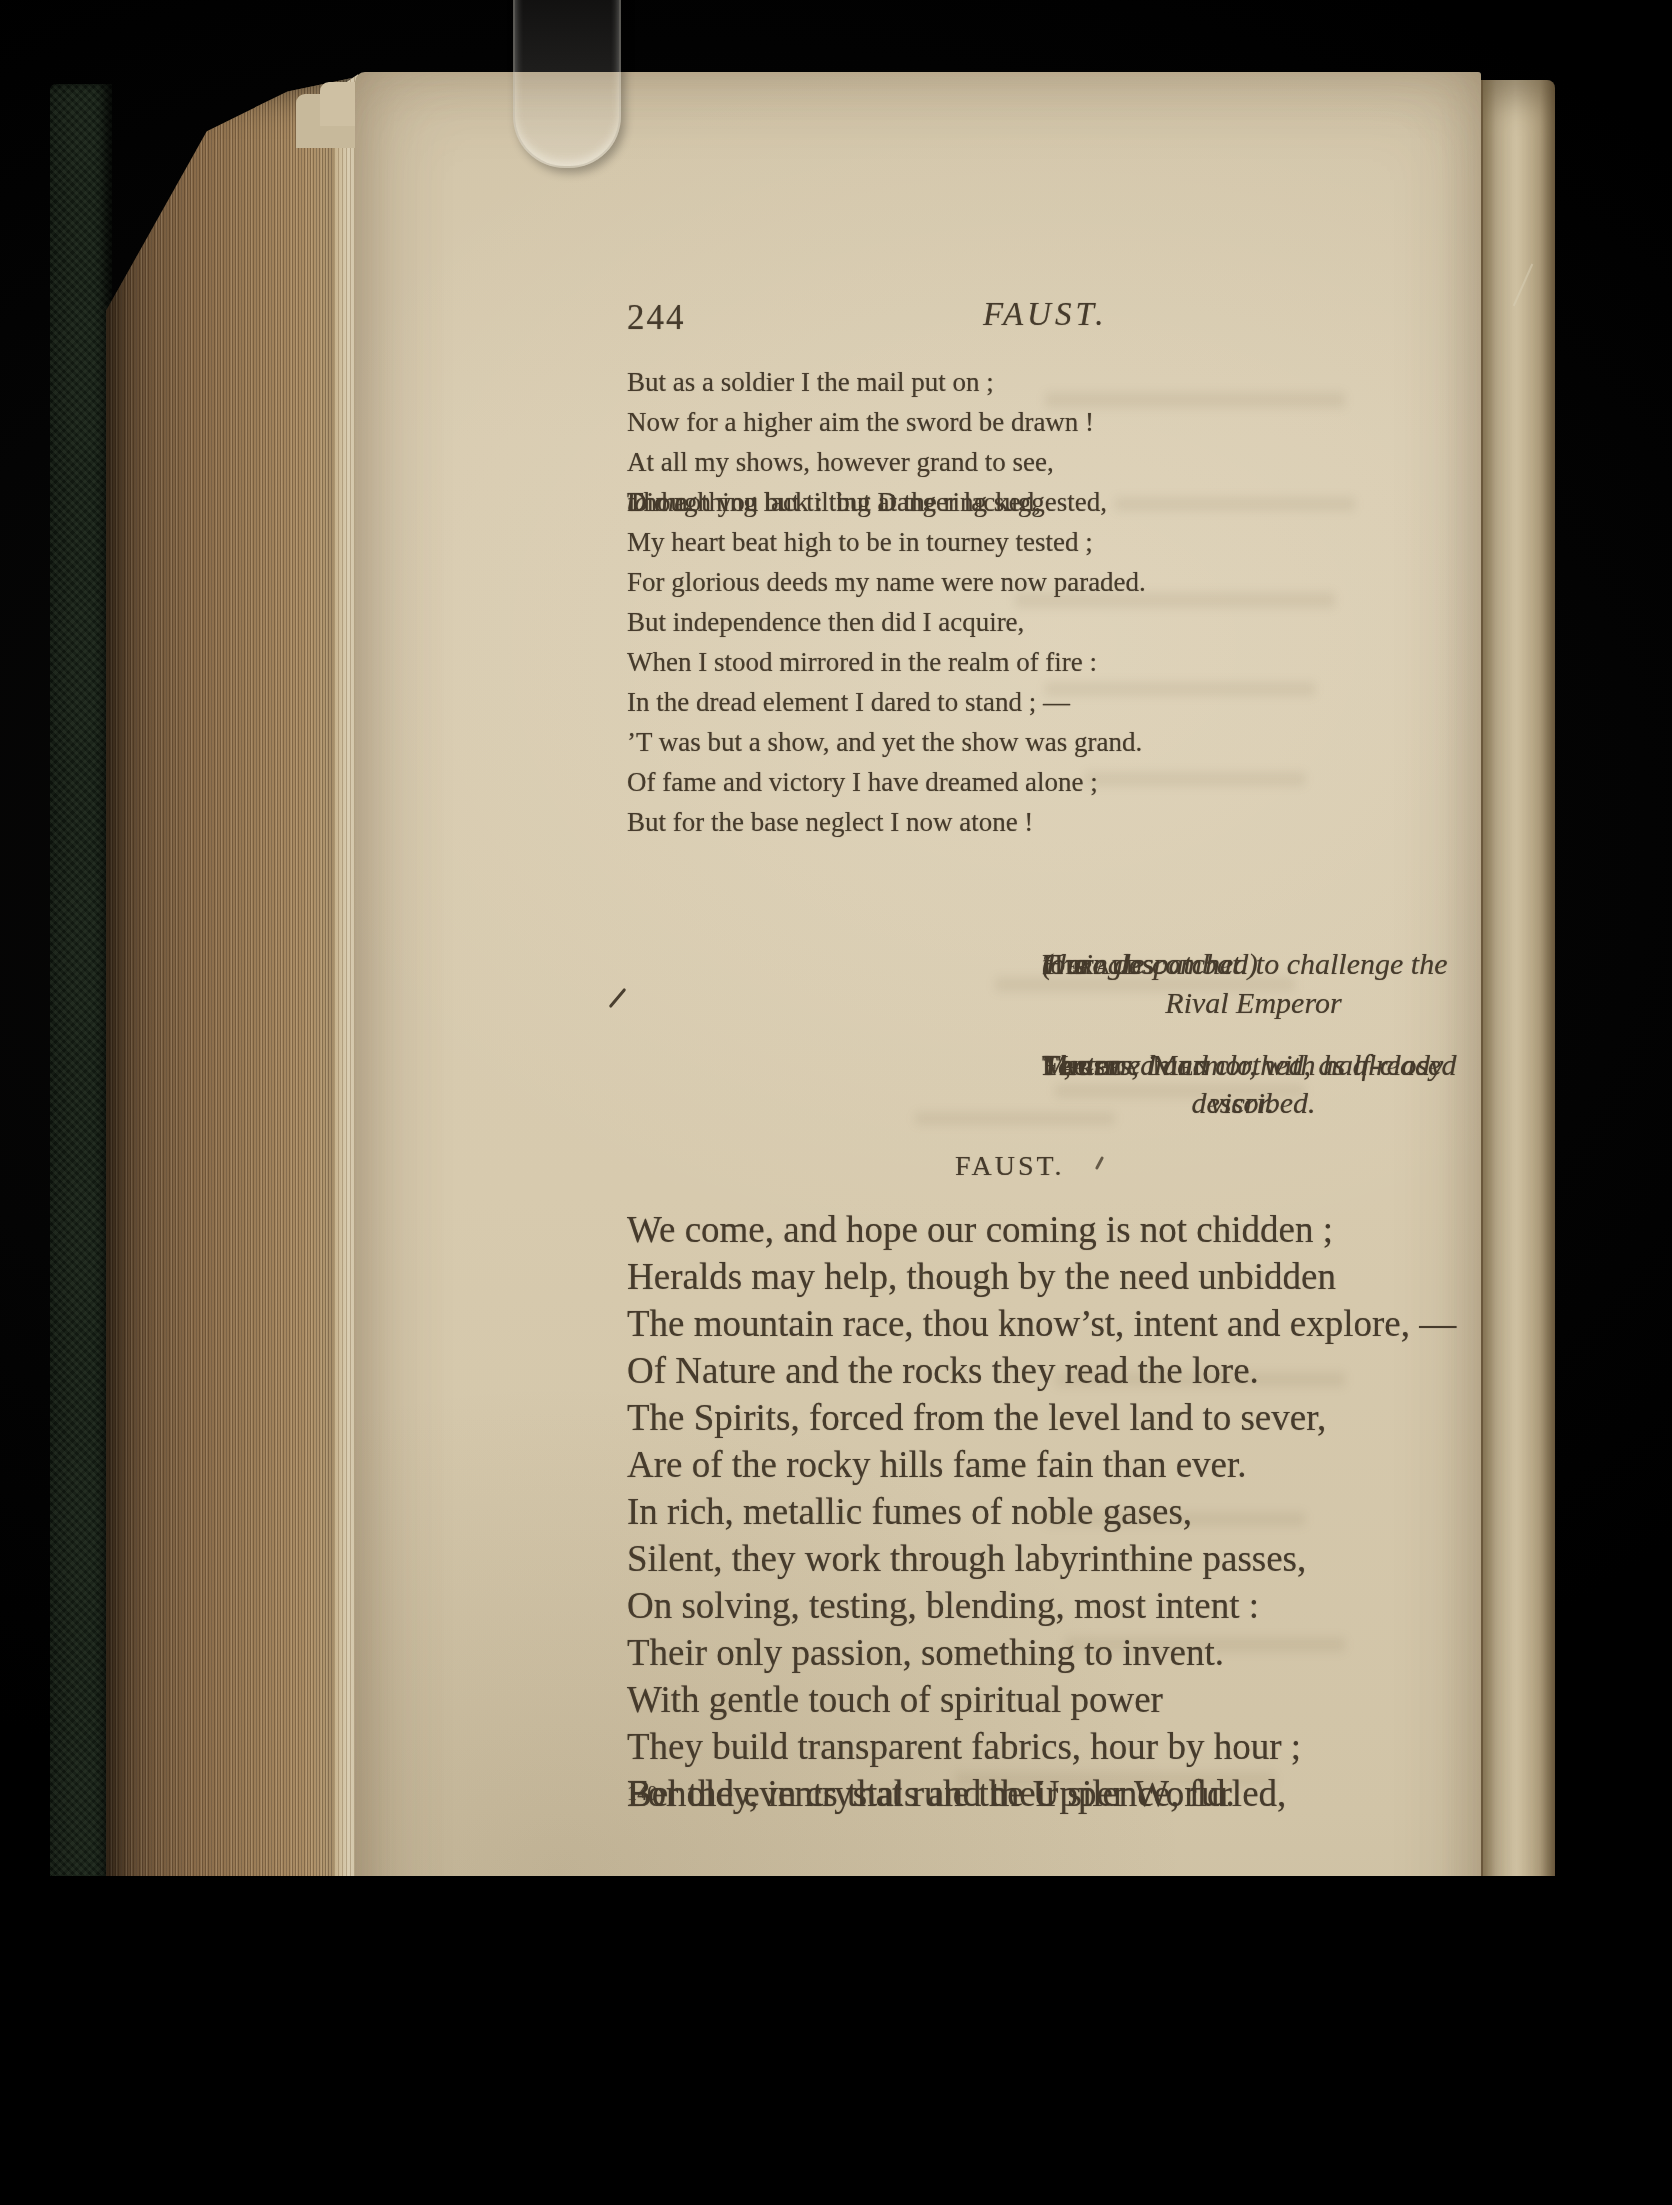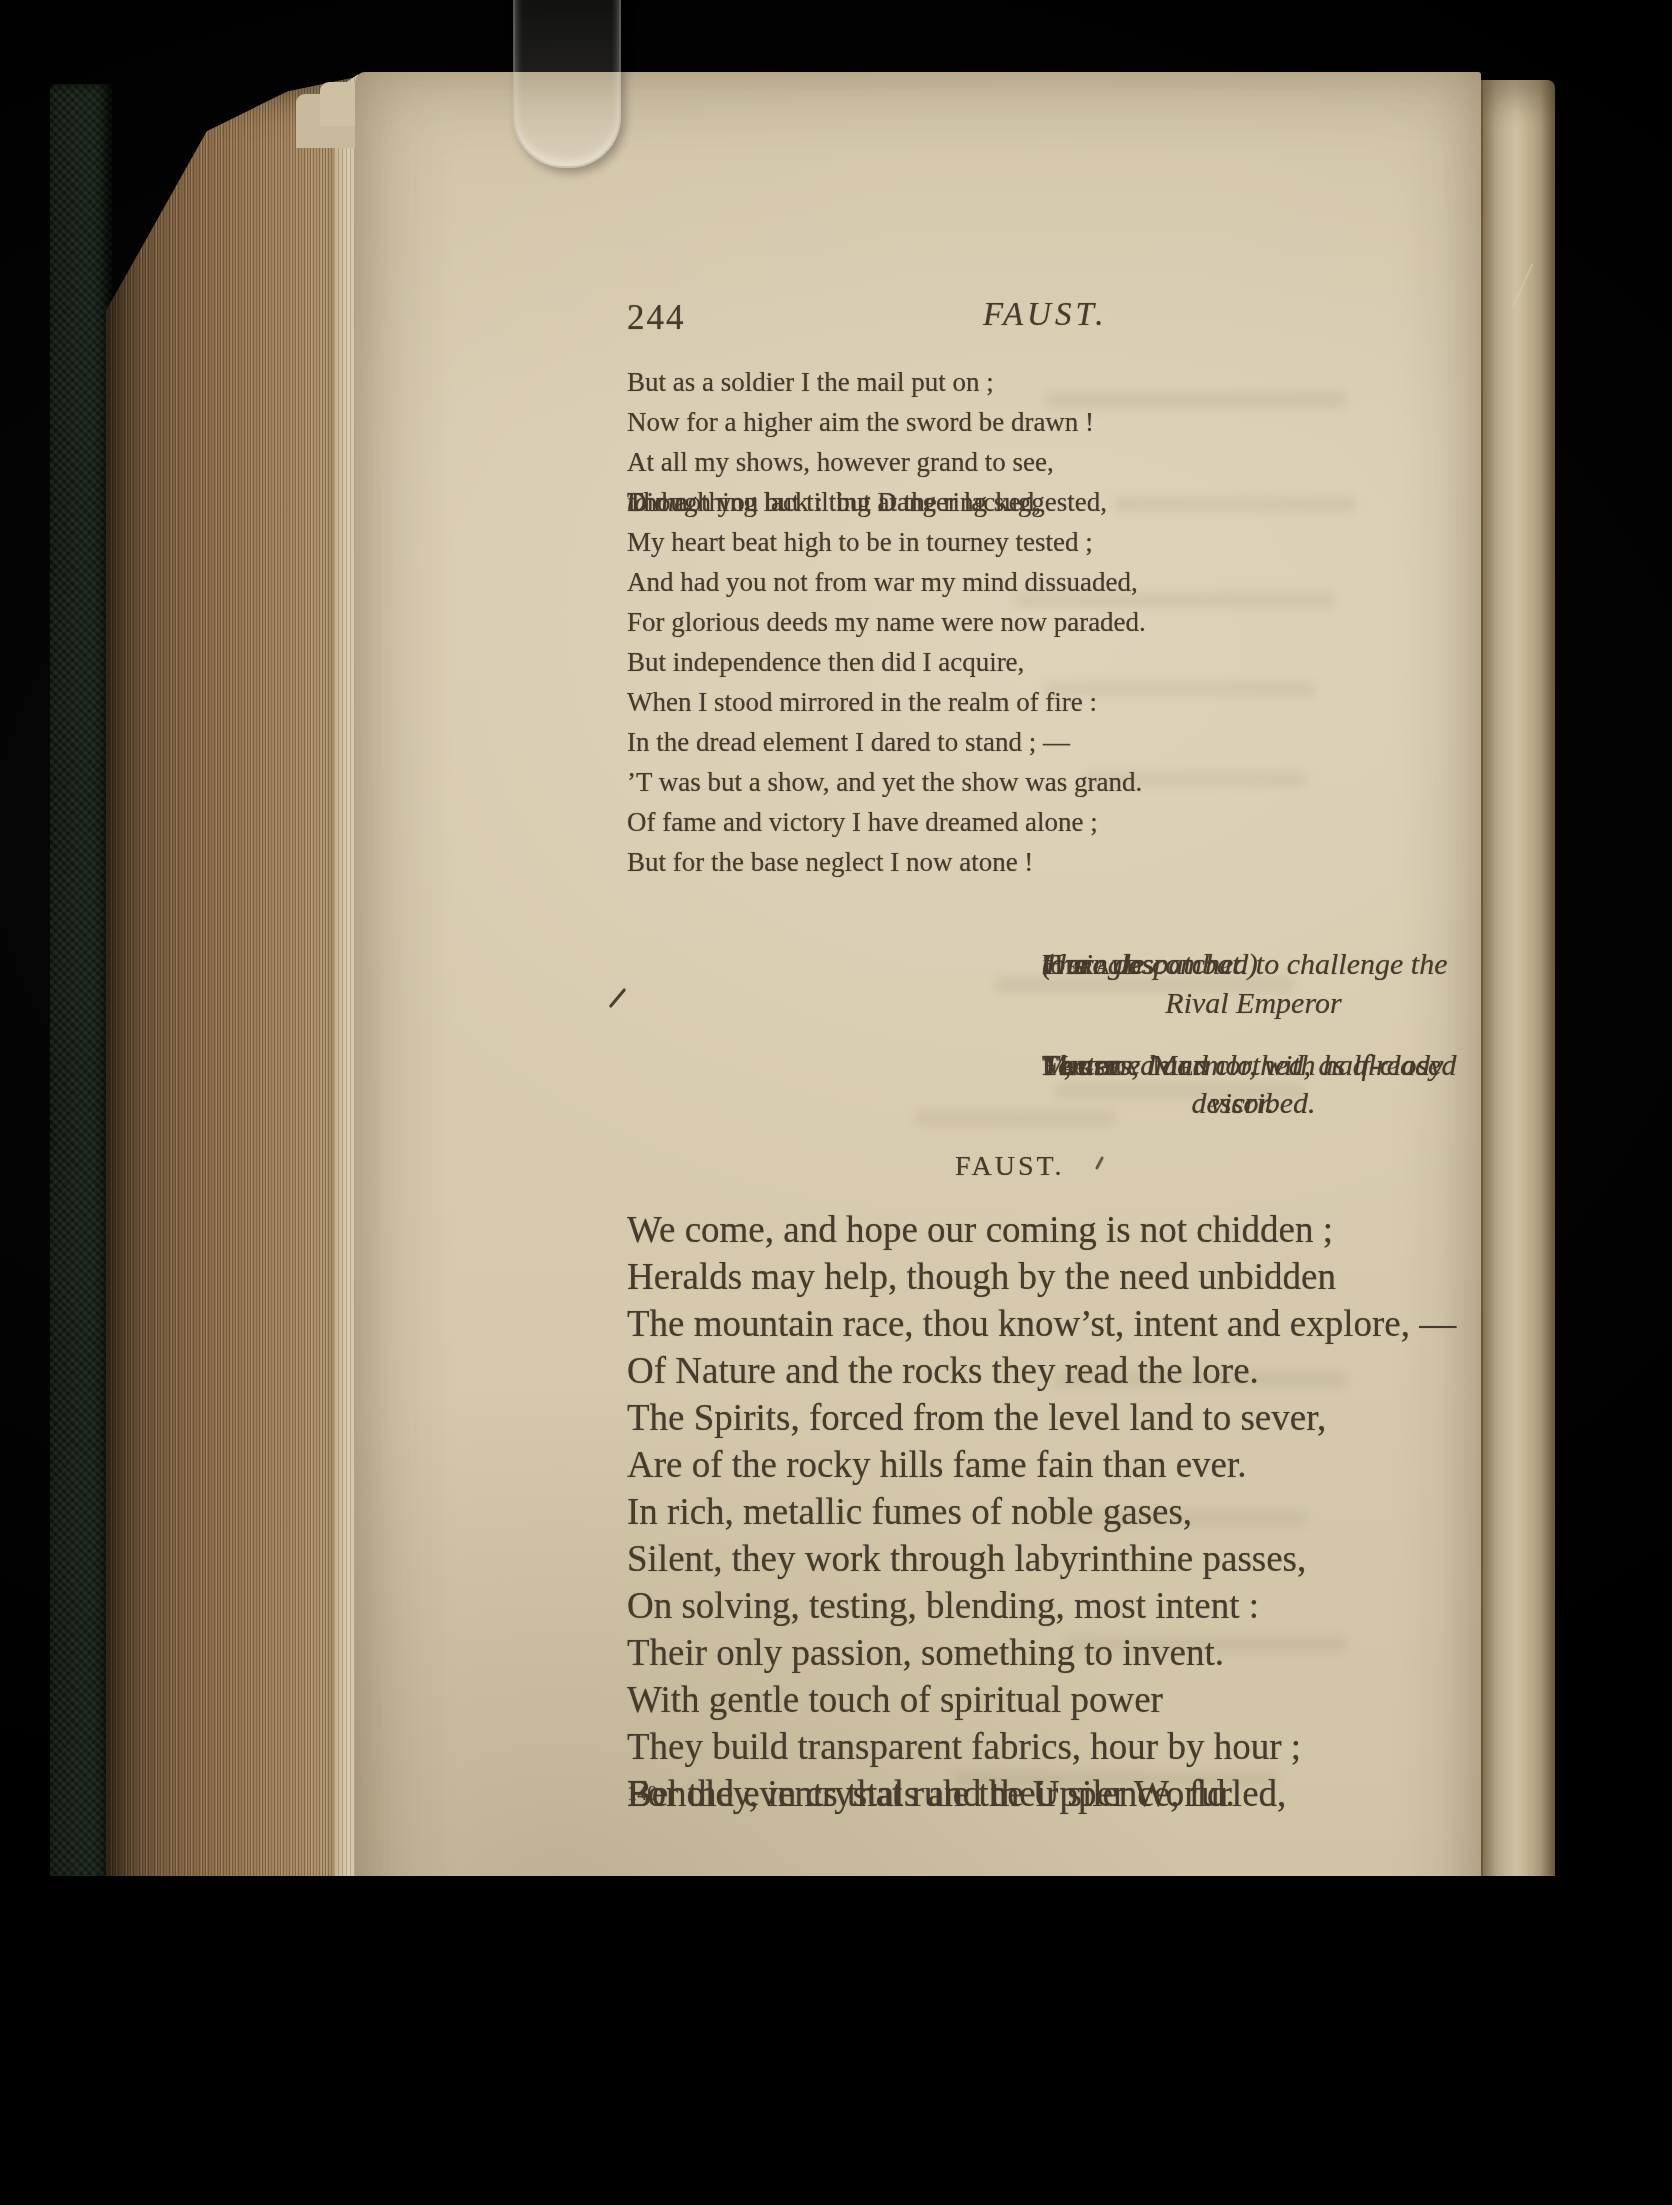--- a/index.html
+++ b/index.html
@@ -139,21 +139,20 @@
     <span class="page-number ink">244</span>
     <span class="running-header ink">FAUST.</span>
 
     <div class="stanza stanza-1 ink">
         <span class="poem-line">But as a soldier I the mail put on ;</span>
         <span class="poem-line">Now for a higher aim the sword be drawn !</span>
         <span class="poem-line">At all my shows, however grand to see,</span>
         <span class="poem-line"><span class="p-r">Did nothing lack :  but Danger lacked, </span><span class="p-i">to me.</span></span>
         <span class="poem-line">Though you but tilting at the ring suggested,</span>
         <span class="poem-line">My heart beat high to be in tourney tested ;</span>
-        <span class="poem-line">And had you not from war my mind dissuaded,</span>
         <span class="poem-line">For glorious deeds my name were now paraded.</span>
         <span class="poem-line">But independence then did I acquire,</span>
         <span class="poem-line">When I stood mirrored in the realm of fire :</span>
         <span class="poem-line">In the dread element I dared to stand ; —</span>
         <span class="poem-line">’T was but a show, and yet the show was grand.</span>
         <span class="poem-line">Of fame and victory I have dreamed alone ;</span>
         <span class="poem-line">But for the base neglect I now atone !</span>
       </div>
 
     <div class="stage-direction ink">

